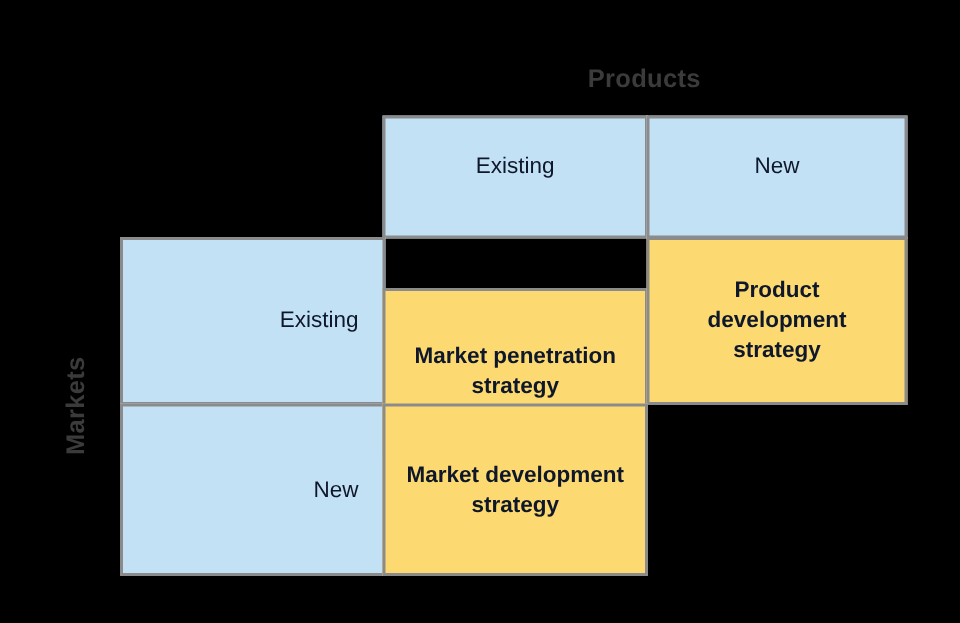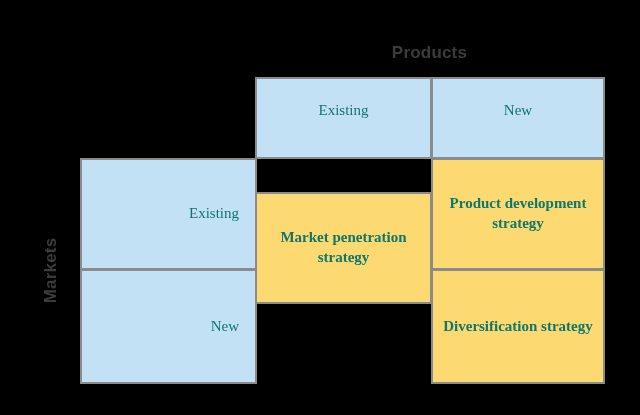--- a/index.html
+++ b/index.html
@@ -52,23 +52,22 @@
   }
 
   
   .cell {
     position: absolute;
     box-sizing: border-box;
     border: 2px solid #8b8b8b;
     display: flex;
     align-items: center;
     font-size: 15px;
-    color: #0f766e;
+    color: #0f172a;
     line-height: 1.33;
-    font-family: Liberation Serif, serif;
   }
   .cell.blue   { background: #c3e1f5; }
   .cell.yellow { background: #fcda71; }
 
   
   .cell.col-header {
     justify-content: center;
     text-align: center;
     align-items: center;
     padding-bottom: 14px;
@@ -115,16 +114,16 @@
   <div class="cell blue col-header" id="cell-header-new">New</div>
 
   <div class="cell blue row-header" id="cell-row-existing">Existing</div>
 
   <div class="cell blue row-header" id="cell-row-new">New</div>
 
   <div class="cell yellow quadrant" id="cell-market-penetration">Market penetration strategy</div>
 
   <div class="cell yellow quadrant" id="cell-product-development">Product development strategy</div>
 
+  <div class="cell yellow quadrant" id="cell-market-development">Market development strategy</div>
 
-  <div class="cell yellow quadrant" id="cell-diversification">Diversification strategy</div>
 
 </div>
 
 </body></html>

